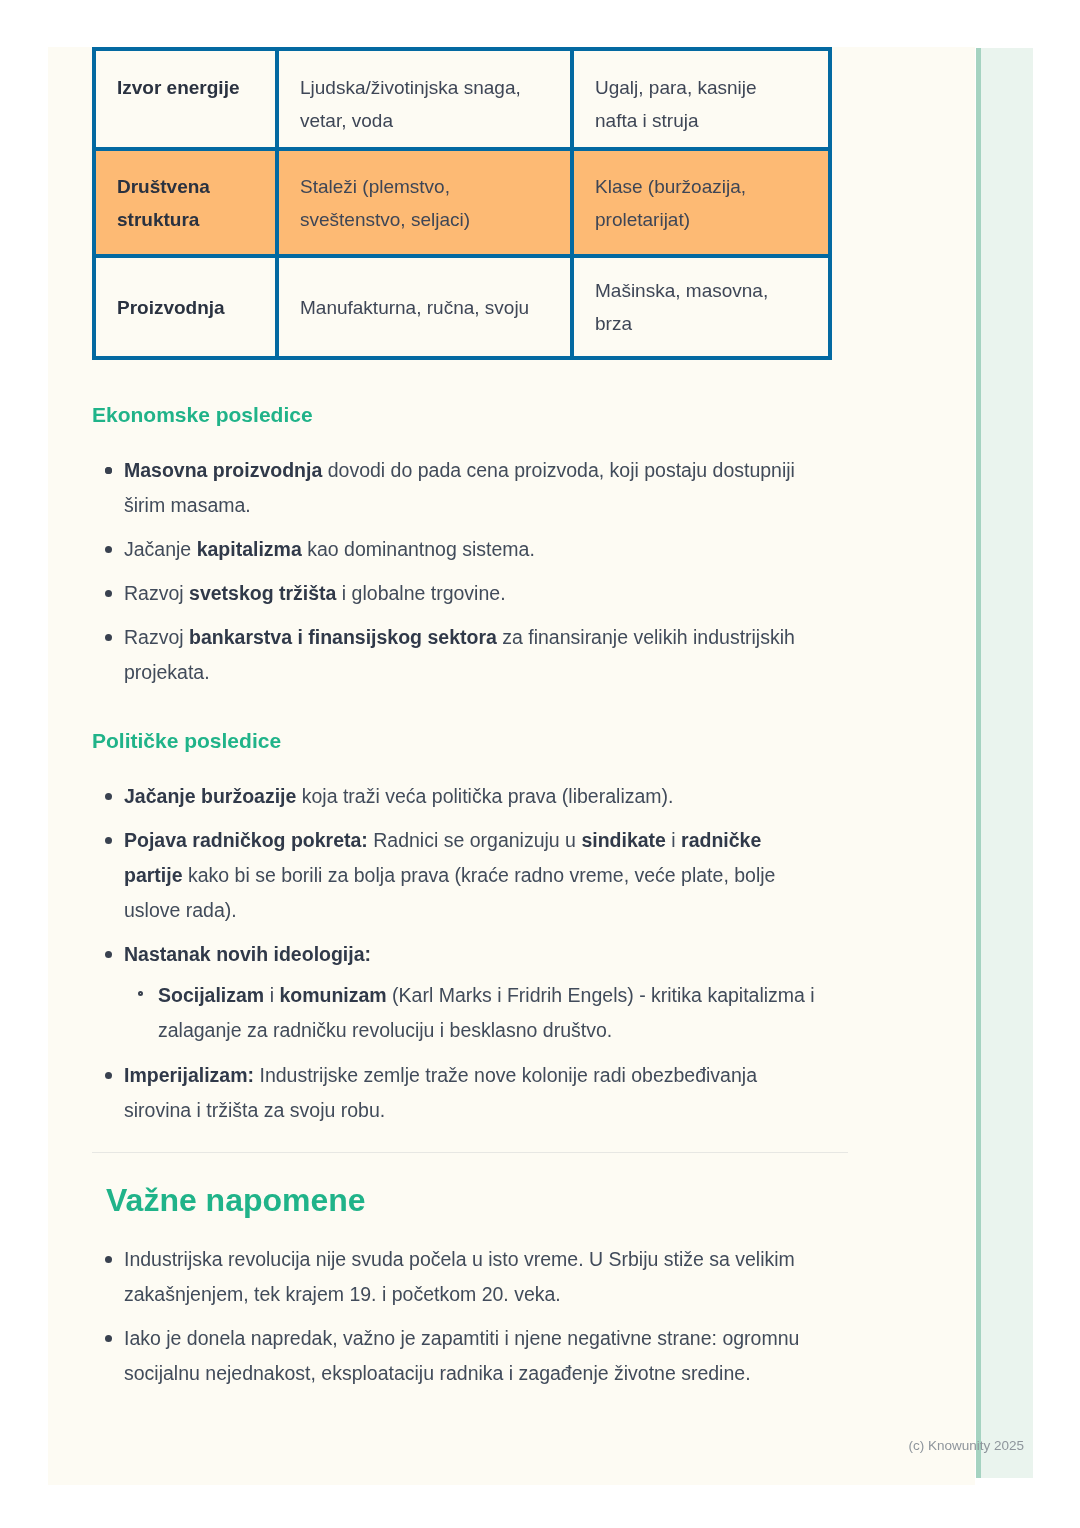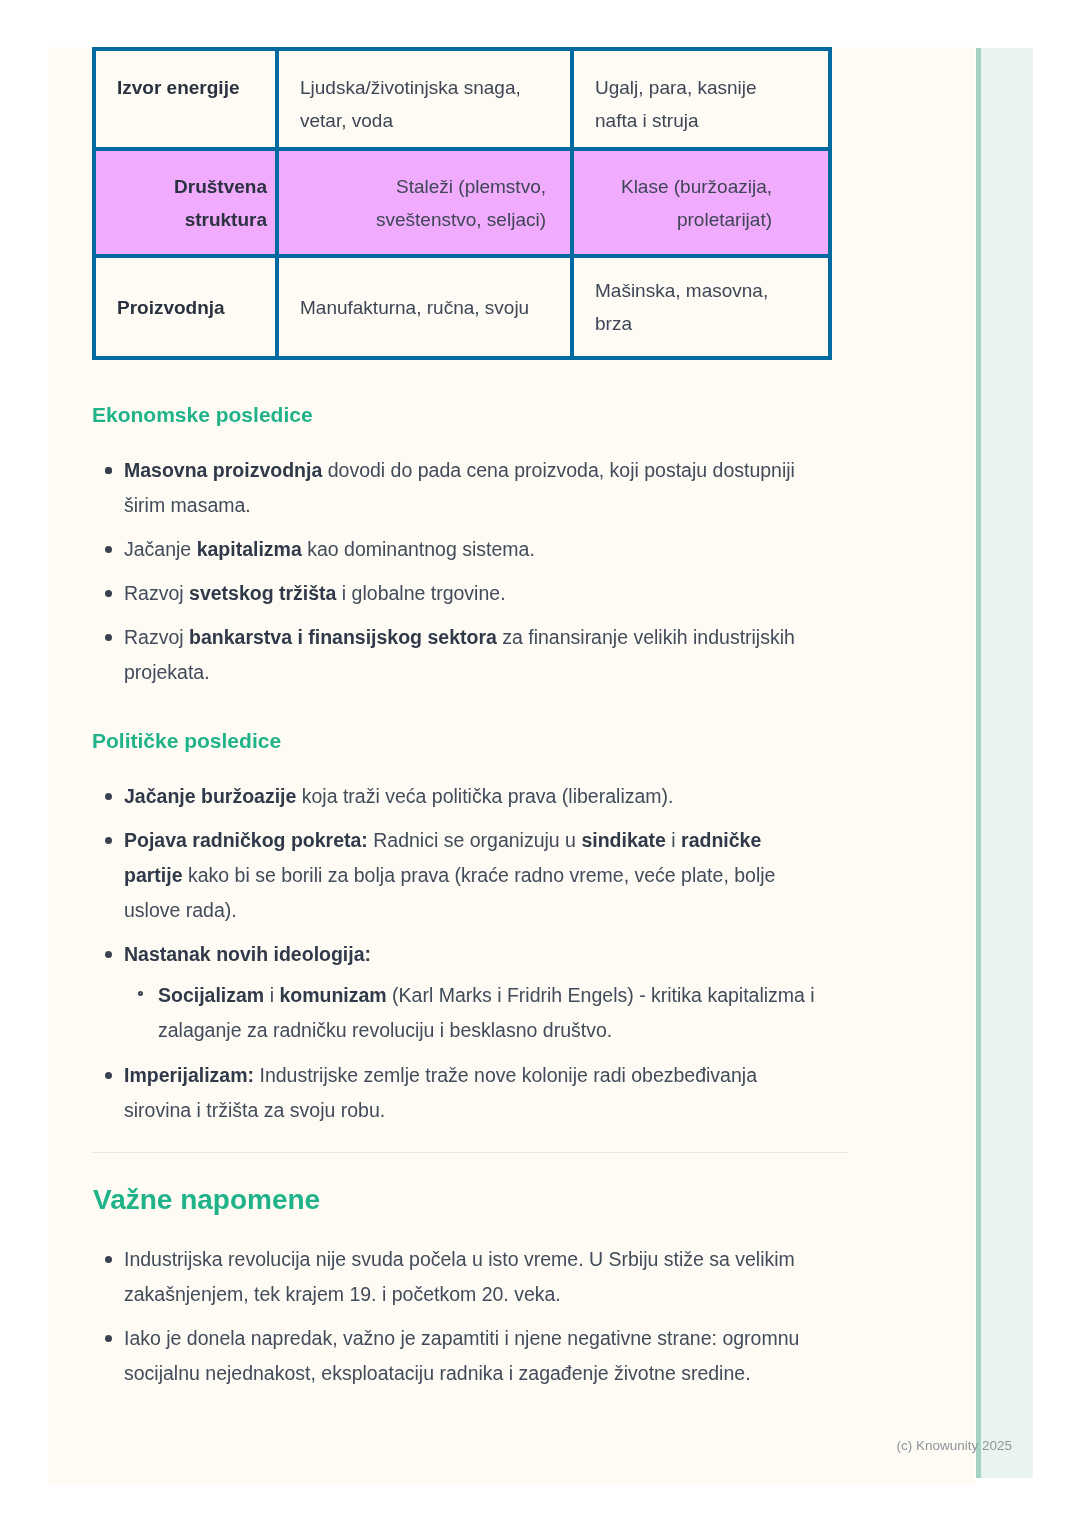--- a/index.html
+++ b/index.html
@@ -24,41 +24,41 @@
     table-layout:fixed;
   }
   .cmp-table td {
     border:4px solid #0369a1;
     font-size:19px; line-height:33px;
     color:#3e4656;
     vertical-align:middle;
     padding:10px 20px 10px 21px;
   }
   .cmp-table tr.r1 { height:100px; }
-  .cmp-table tr.r2 { height:107px; background:#f0abfc;text-align:right; }
+  .cmp-table tr.r2 { height:107px; background:#fdba74; }
   .cmp-table tr.r3 { height:102px; }
   .cmp-table tr.r1 td { vertical-align:top; padding-top:20px; }
   .cmp-table td.c-aspect { font-weight:700; color:#2a3240; padding-right:8px; }
   .cmp-table td.c-before { padding-right:24px; }
   .cmp-table td.c-after  { padding-right:56px; }
   
   .content {
     position:absolute; left:44px; top:309px;
     width:756px;
   }
   h2, h3 { font-family:"Liberation Sans", sans-serif; }
   h3.sec {
     margin:44px 0 0 0;
     font-size:21px; line-height:30px;
     font-weight:700; color:#20b389;
   }
   h3.sec.pol { margin-top:36px; }
   h2.sec {
-    margin:28px 0 0 1px;
-    font-size:28px; line-height:38px;
+    margin:28px 0 0 14px;
+    font-size:32px; line-height:38px;
     font-weight:700; color:#20b389;
   }
   ul.blist {
     list-style:none;
     margin:23px 0 0 0; padding:0;
     width:733px;
   }
   ul.blist > li {
     position:relative;
     padding-left:32px;
@@ -93,21 +93,21 @@
     margin-top:24px;
   }
   
   .next-page-edge {
     position:absolute; left:976px; top:48px;
     width:57px; height:1430px;
     background:#eaf4ee;
     border-left:5px solid #a5d3c1;
   }
   .watermark {
-    position:absolute; right:68px; top:1437px;
+    position:absolute; right:56px; top:1437px;
     font-size:13.5px; line-height:18px;
     color:#8e959c;
     z-index:3;
   }
 </style>
 </head>
 <body>
 
 <div class="page">
 

